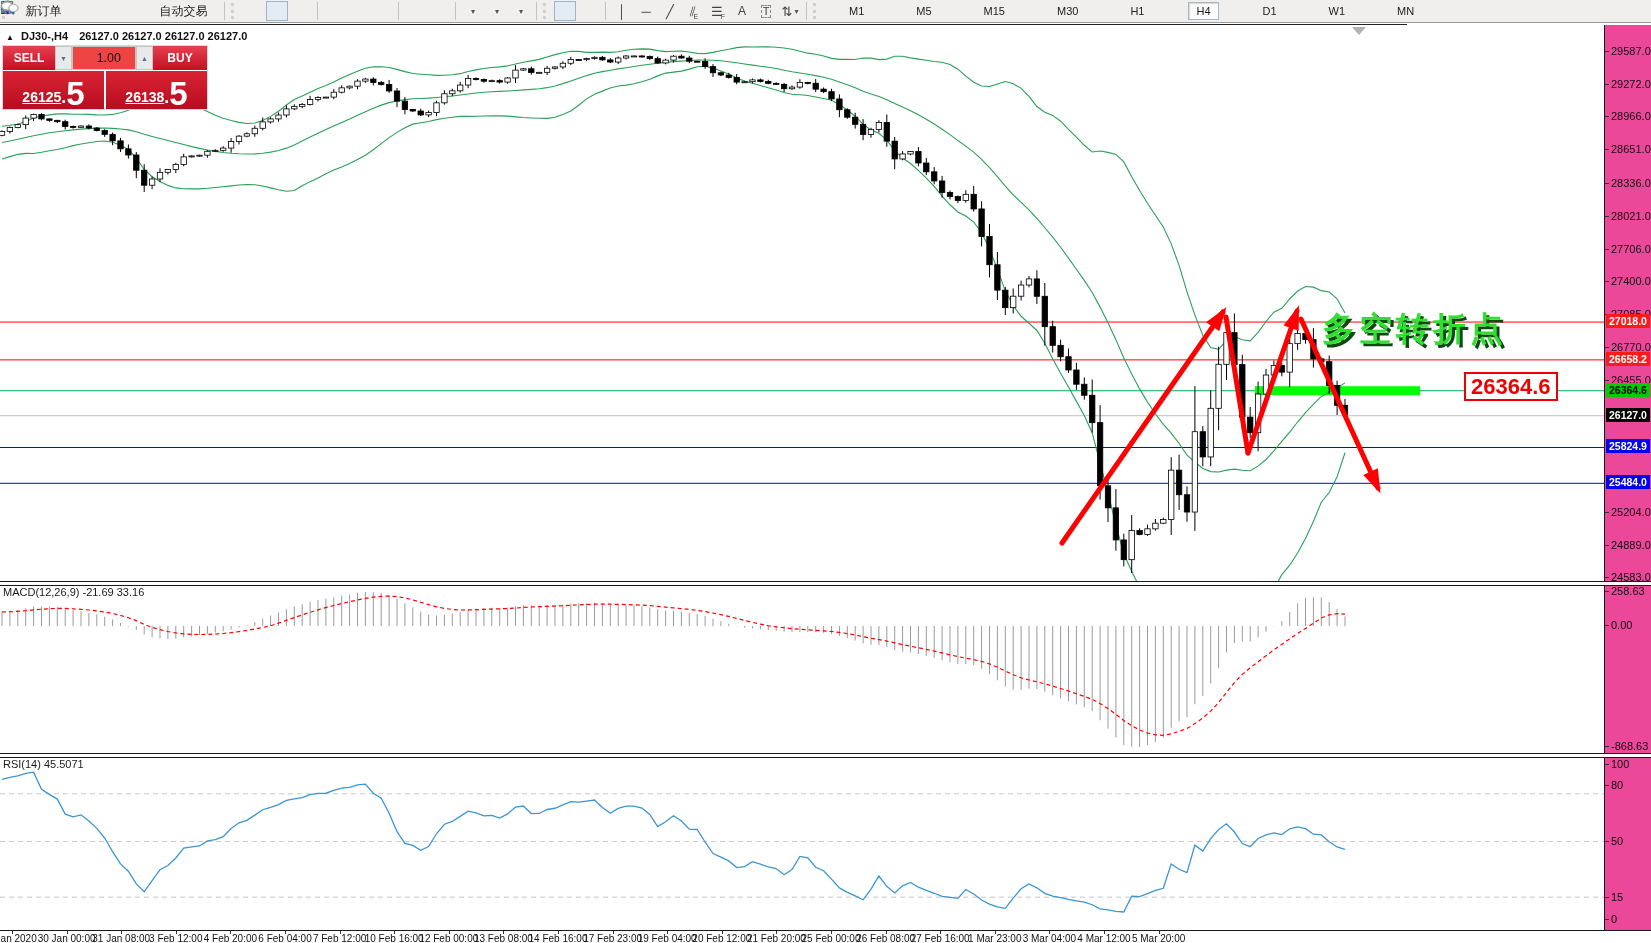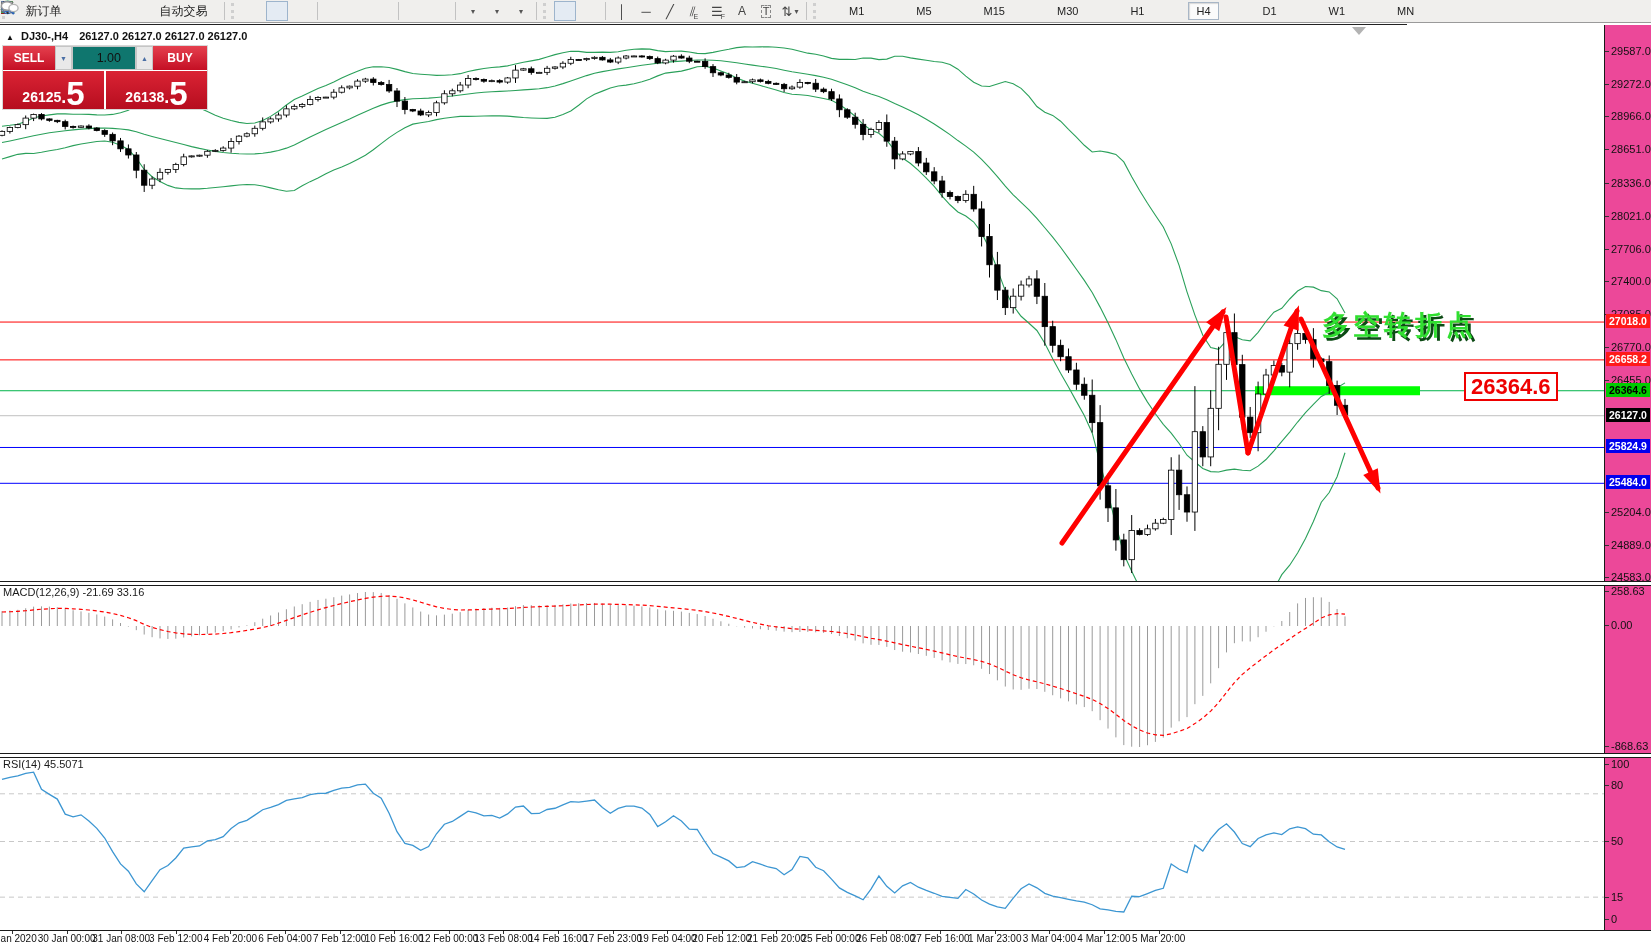--- a/index.html
+++ b/index.html
@@ -50,32 +50,32 @@
   
   #trade-panel{position:absolute;left:2px;top:20px;width:204px;z-index:9;
     background:#fff;border:1px solid #d8d8d8;}
   #tp-row1{display:flex;height:24px;}
   .tp-btn{flex:0 0 auto;display:flex;align-items:center;justify-content:center;color:#fff;
     font-size:12px;font-weight:bold;background:linear-gradient(#e5404e,#c40f24);}
   #sell-btn{width:52px;}
   #buy-btn{width:54px;}
   .spin{width:17px;display:flex;align-items:center;justify-content:center;background:#e9e9e9;
     border:1px solid #c5c5c5;color:#4a6fa5;font-size:7px;box-sizing:border-box;}
-  #vol-box{flex:1;display:flex;align-items:center;justify-content:flex-end;background:#0f766e;
+  #vol-box{flex:1;display:flex;align-items:center;justify-content:flex-end;background:#ef4444;
     border:1px solid #c5c5c5;font-size:12.5px;color:#111;padding-right:14px;box-sizing:border-box;}
   #tp-row2{display:flex;height:38px;margin-top:1px;}
   .price-tile{flex:1;background:linear-gradient(#da2334,#b60d1f);color:#fff;display:flex;
     align-items:flex-end;justify-content:center;padding-bottom:1px;}
   .price-tile + .price-tile{margin-left:2px;}
-  .pmain{font-size:14px;font-weight:bold;line-height:1;margin-bottom:4px;}
+  .pmain{font-size:14px;font-weight:bold;line-height:1;margin-bottom:4px;text-decoration:underline;}
   .pdot{font-size:18px;font-weight:bold;line-height:1;margin-bottom:2px;}
   .pfrac{font-size:33px;font-weight:bold;line-height:0.85;}
 
   
-  #cn-note{position:absolute;left:1322px;top:282px;z-index:8;font-size:27px;font-weight:bold;
+  #cn-note{position:absolute;left:1322px;top:282px;z-index:8;font-size:33px;font-weight:bold;
     letter-spacing:4px;color:#30df30;text-shadow:3px 3px 0 #0c4a14;white-space:nowrap;}
   #price-tag{position:absolute;left:1464px;top:347px;z-index:8;border:2px solid #ee0000;
     color:#ee0000;background:#fff;font-size:22px;font-weight:bold;padding:0 5px;line-height:25px;}
   #shift-marker{position:absolute;left:1352px;top:2px;width:0;height:0;z-index:8;
     border-left:7px solid transparent;border-right:7px solid transparent;border-top:8px solid #b3b3b3;}
 </style>
 </head>
 <body>
 
 <div id="app">

